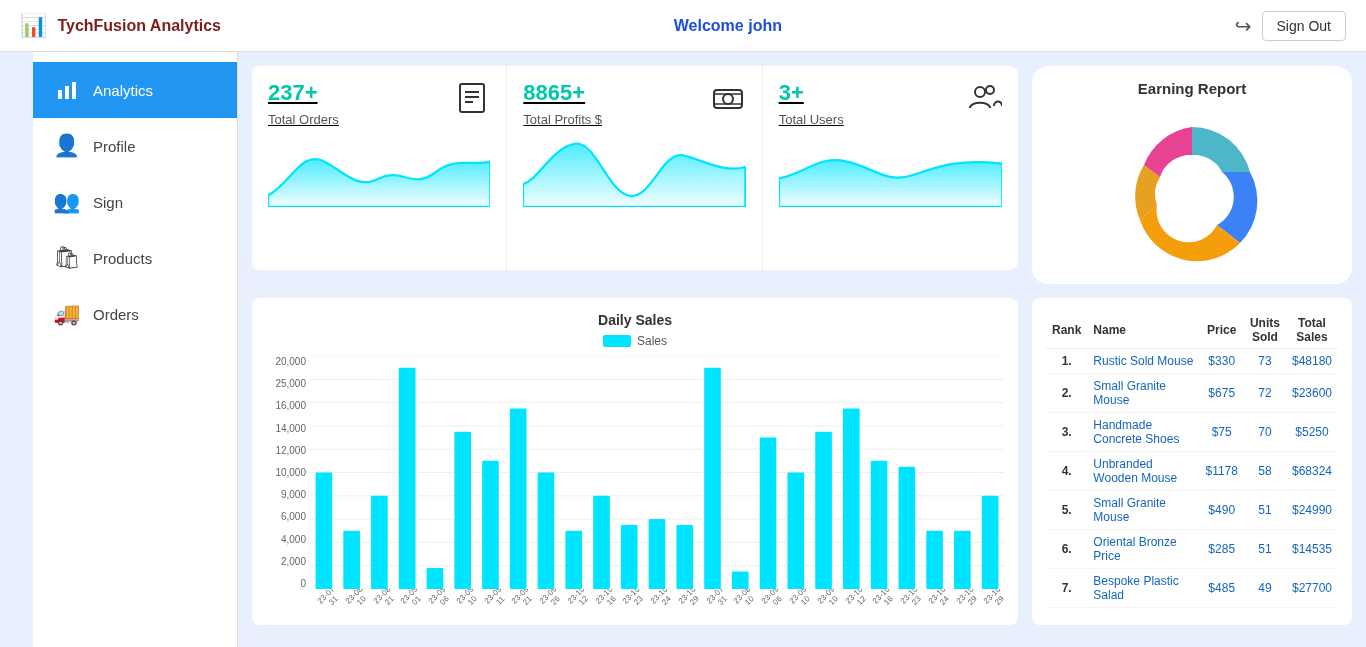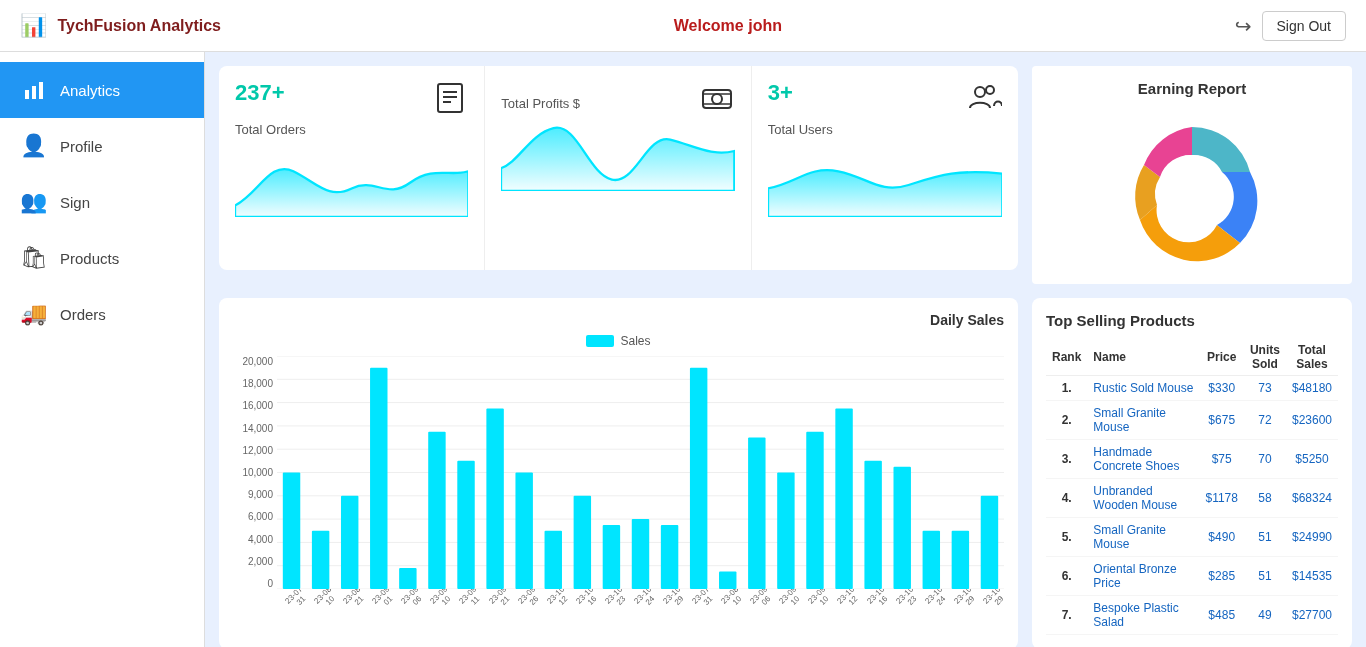--- a/index.html
+++ b/index.html
@@ -6,65 +6,65 @@
     body { font-family: Arial, sans-serif; background: #e8f0fe; display: flex; flex-direction: column; height: 647px; overflow: hidden; }
 
     
     .header {
       display: flex; align-items: center; justify-content: space-between;
       background: #fff; padding: 0 20px; height: 52px;
       border-bottom: 1px solid #ddd; flex-shrink: 0;
     }
     .header-left { display: flex; align-items: center; gap: 10px; }
     .header-title { font-weight: bold; font-size: 16px; color: #7f1d1d; }
-    .header-welcome { font-weight: bold; font-size: 16px; color: #b91c1c; }
+    .header-welcome { font-weight: bold; font-size: 16px; color: #1d4ed8; }
     .header-right { display: flex; align-items: center; gap: 10px; }
     .signout-btn {
       background: #fff; border: 1px solid #ccc; padding: 6px 14px;
       border-radius: 4px; cursor: pointer; font-size: 14px; color: #333;
       display: flex; align-items: center; gap: 6px;
     }
 
     
-    .main-layout { display: flex; flex: 1; overflow: hidden; }
+    .main-layout { display: flex; flex: 1; overflow: hidden; padding-left: 33px; }
 
     
     .sidebar {
       width: 205px; background: #fff; flex-shrink: 0;
       padding: 10px 0; border-right: 1px solid #ddd;
     }
     .sidebar-item {
       display: flex; align-items: center; gap: 12px;
       padding: 14px 20px; cursor: pointer; color: #444; font-size: 15px;
     }
     .sidebar-item.active {
       background: #2196f3; color: #fff; border-radius: 0;
     }
     .sidebar-item .icon { width: 28px; height: 28px; display: flex; align-items: center; justify-content: center; font-size: 20px; }
     .sidebar-item.active .icon { color: #fff; }
 
     
     .content { flex: 1; padding: 14px; overflow-y: auto; background: #e8f0fe; }
 
     
-    .stat-cards { display: grid; grid-template-columns: 1fr 1fr 1fr; gap: 0; background: #fff; border-radius: 8px; overflow: hidden; margin-bottom: 14px; }
+    .stat-cards { display: grid; grid-template-columns: 1fr 1fr 1fr; gap: 0; background: #fff; border-radius: 8px; overflow: hidden; margin-bottom: 14px; text-decoration: underline; }
     .stat-card { padding: 14px 16px; border-right: 1px solid #eee; position: relative; }
     .stat-card:last-child { border-right: none; }
     .stat-number { font-size: 22px; font-weight: bold; color: #00c8aa; }
-    .stat-label { font-size: 13px; color: #555; margin-top: 16px; }
+    .stat-label { font-size: 13px; color: #555; margin-top: 6px; }
     .stat-icon { position: absolute; right: 16px; top: 14px; font-size: 28px; color: #333; }
 
     
-    .right-panel { background: #fff; border-radius: 4px; padding: 14px; }
+    .right-panel { background: #fff; border-radius: 16px; padding: 14px; }
     .earning-title { font-size: 15px; font-weight: bold; color: #333; text-align: center; margin-bottom: 8px; }
 
     
     .donut-wrapper { display: flex; justify-content: center; margin-top: 4px; }
     .daily-sales-card { background: #fff; border-radius: 8px; padding: 14px; }
-    .daily-sales-title { font-size: 14px; font-weight: bold; text-align: right; color: #333; margin-bottom: 6px; }
+    .daily-sales-title { font-size: 14px; font-weight: bold; text-align: center; color: #333; margin-bottom: 6px; }
     .legend { display: flex; align-items: center; gap: 6px; justify-content: center; margin-bottom: 8px; font-size: 12px; color: #555; }
     .legend-color { width: 28px; height: 12px; background: #00e5ff; border-radius: 2px; }
 
     
     .top-selling-card { background: #fff; border-radius: 8px; padding: 14px; }
     .top-selling-title { font-size: 15px; font-weight: bold; color: #333; margin-bottom: 10px; }
     .top-table { width: 100%; border-collapse: collapse; font-size: 12px; }
     .top-table th { text-align: center; padding: 4px 6px; color: #333; font-weight: bold; border-bottom: 1px solid #eee; font-size: 12px; }
     .top-table th:nth-child(2) { text-align: left; }
     .top-table td { text-align: center; padding: 5px 6px; color: #1565c0; font-size: 12px; border-bottom: 1px solid #f5f5f5; }
@@ -149,20 +149,21 @@
                 <linearGradient id="g1" x1="0" y1="0" x2="0" y2="1">
                   <stop offset="0%" stop-color="#00e5ff" stop-opacity="0.7"></stop>
                   <stop offset="100%" stop-color="#00e5ff" stop-opacity="0.05"></stop>
                 </linearGradient>
               </defs>
             <path d="M0,60 C20,50 30,20 50,30 C70,40 80,55 100,45 C120,35 130,55 150,40 C170,25 185,35 200,30 L200,70 L0,70 Z" fill="url(#g1)" stroke="#00e5ff" stroke-width="2"></path>
           </svg>
         </div>
 
         <div class="stat-card">
+          <div class="stat-number">8865+</div>
           <div class="stat-label">Total Profits $</div>
           <div class="stat-icon">
             <svg width="36" height="36" viewBox="0 0 36 36">
                 <rect x="4" y="10" width="28" height="18" rx="3" fill="none" stroke="#333" stroke-width="2"></rect>
                 <circle cx="18" cy="19" r="5" fill="none" stroke="#333" stroke-width="2"></circle>
                 <line x1="4" y1="14" x2="32" y2="14" stroke="#333" stroke-width="1.5"></line>
                 <line x1="4" y1="24" x2="32" y2="24" stroke="#333" stroke-width="1.5"></line>
               </svg>
           </div>
           <svg class="area-svg" viewBox="0 0 200 70" preserveAspectRatio="none">
@@ -233,21 +234,21 @@
           <div style="display:flex; flex-direction:column-reverse; justify-content:space-between; padding-bottom:22px; padding-right:4px; font-size:10px; color:#666; text-align:right; min-width:44px;">
             <span>0</span>
             <span>2,000</span>
             <span>4,000</span>
             <span>6,000</span>
             <span>9,000</span>
             <span>10,000</span>
             <span>12,000</span>
             <span>14,000</span>
             <span>16,000</span>
-            <span>18,000</span>
+            <span>25,000</span>
             <span>20,000</span>
           </div>
 
           <div style="flex:1; display:flex; flex-direction:column;">
             <svg id="bar-svg" style="flex:1; width:100%;" preserveAspectRatio="none" viewBox="0 0 727 233">
                 <line x1="0" y1="233" x2="727" y2="233" stroke="#eee" stroke-width="1"></line>
                 <line x1="0" y1="209.7" x2="727" y2="209.7" stroke="#eee" stroke-width="1"></line>
                 <line x1="0" y1="186.4" x2="727" y2="186.4" stroke="#eee" stroke-width="1"></line>
                 <line x1="0" y1="163.10000000000002" x2="727" y2="163.10000000000002" stroke="#eee" stroke-width="1"></line>
                 <line x1="0" y1="139.8" x2="727" y2="139.8" stroke="#eee" stroke-width="1"></line>
@@ -309,21 +310,20 @@
                 <span style="flex: 1 1 0%; text-align: center; transform: rotate(-45deg); display: inline-block; font-size: 8px; overflow: hidden; transform-origin: center top;">23-10-23</span>
                 <span style="flex: 1 1 0%; text-align: center; transform: rotate(-45deg); display: inline-block; font-size: 8px; overflow: hidden; transform-origin: center top;">23-10-24</span>
                 <span style="flex: 1 1 0%; text-align: center; transform: rotate(-45deg); display: inline-block; font-size: 8px; overflow: hidden; transform-origin: center top;">23-10-29</span>
                 <span style="flex: 1 1 0%; text-align: center; transform: rotate(-45deg); display: inline-block; font-size: 8px; overflow: hidden; transform-origin: center top;">23-10-29</span>
               </div>
           </div>
         </div>
       </div>
 
       <div class="top-selling-card">
-        <div class="top-selling-title">Top Selling Products</div>
         <table class="top-table">
           <thead>
             <tr>
               <th>Rank</th>
               <th>Name</th>
               <th>Price</th>
               <th>Units<br>Sold</th>
               <th>Total<br>Sales</th>
             </tr>
           </thead>

